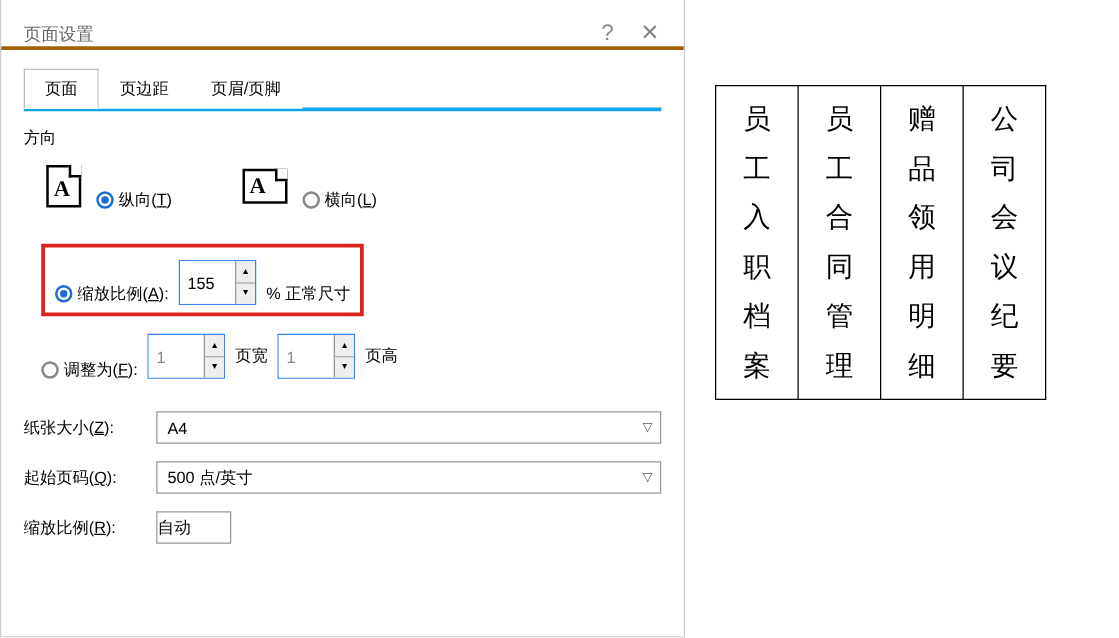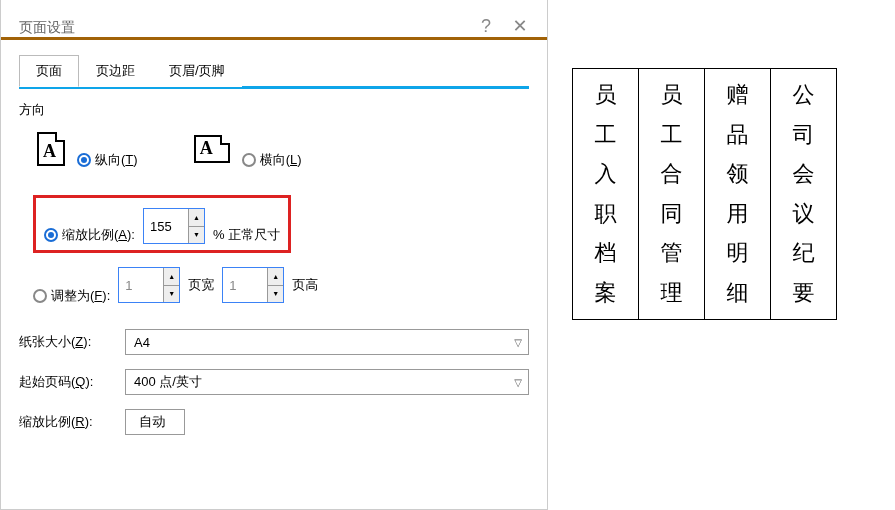--- a/index.html
+++ b/index.html
@@ -30,21 +30,21 @@
   .spinner { display: inline-flex; align-items: stretch; border: 1px solid #3b82f6; height: 36px; background: #fff; }
   .spinner input { border: none; width: 44px; padding: 0 6px; font-size: 13px; outline: none; background: #fff; }
   .spinner.disabled input { color: #888; }
   .spin-btns { display: flex; flex-direction: column; width: 16px; }
   .spin-btns div { flex: 1; border-left: 1px solid #999; display: flex; align-items: center; justify-content: center; font-size: 7px; cursor: pointer; background: #eee; }
   .spin-btns div:first-child { border-bottom: 1px solid #999; }
   .field-row { display: flex; align-items: center; gap: 10px; margin-bottom: 14px; }
   .field-label { width: 96px; }
   .select { flex: 1; border: 1px solid #999; height: 26px; display: flex; align-items: center; padding: 0 8px; background: #fff; cursor: pointer; position: relative; }
   .select .chev { position: absolute; right: 6px; font-size: 10px; color: #555; }
-  .textinput { border: 1px solid #999; height: 26px; padding: 0 13px; width: 60px; background: #fff; }
+  .textinput { border: 1px solid #999; height: 26px; padding: 0 0; width: 60px; background: #fff; }
   .preview { position: absolute; left: 572px; top: 68px; }
   .tbl { border-collapse: collapse; }
   .tbl td { border: 1px solid #000; width: 66px; padding: 6px 0; text-align: center; vertical-align: top; font-size: 22px; line-height: 1.8; }
   .tbl .vtext span { display: block; }
 </style>
 </head>
 <body>
 
 <div class="dialog">
   <div class="titlebar">
@@ -126,21 +126,21 @@
       <span class="field-label"><span>纸张大小(</span><span class="underline">Z</span><span>):</span></span>
       <div class="select">
         <span>A4</span>
         <span class="chev">▽</span>
       </div>
     </div>
 
     <div class="field-row">
       <span class="field-label"><span>起始页码(</span><span class="underline">Q</span><span>):</span></span>
       <div class="select">
-        <span>400 点/英寸</span>
+        <span>500 点/英寸</span>
         <span class="chev">▽</span>
       </div>
     </div>
 
     <div class="field-row">
       <span class="field-label"><span>缩放比例(</span><span class="underline">R</span><span>):</span></span>
       <input class="textinput" value="自动" style="">
     </div>
 
   </div>

